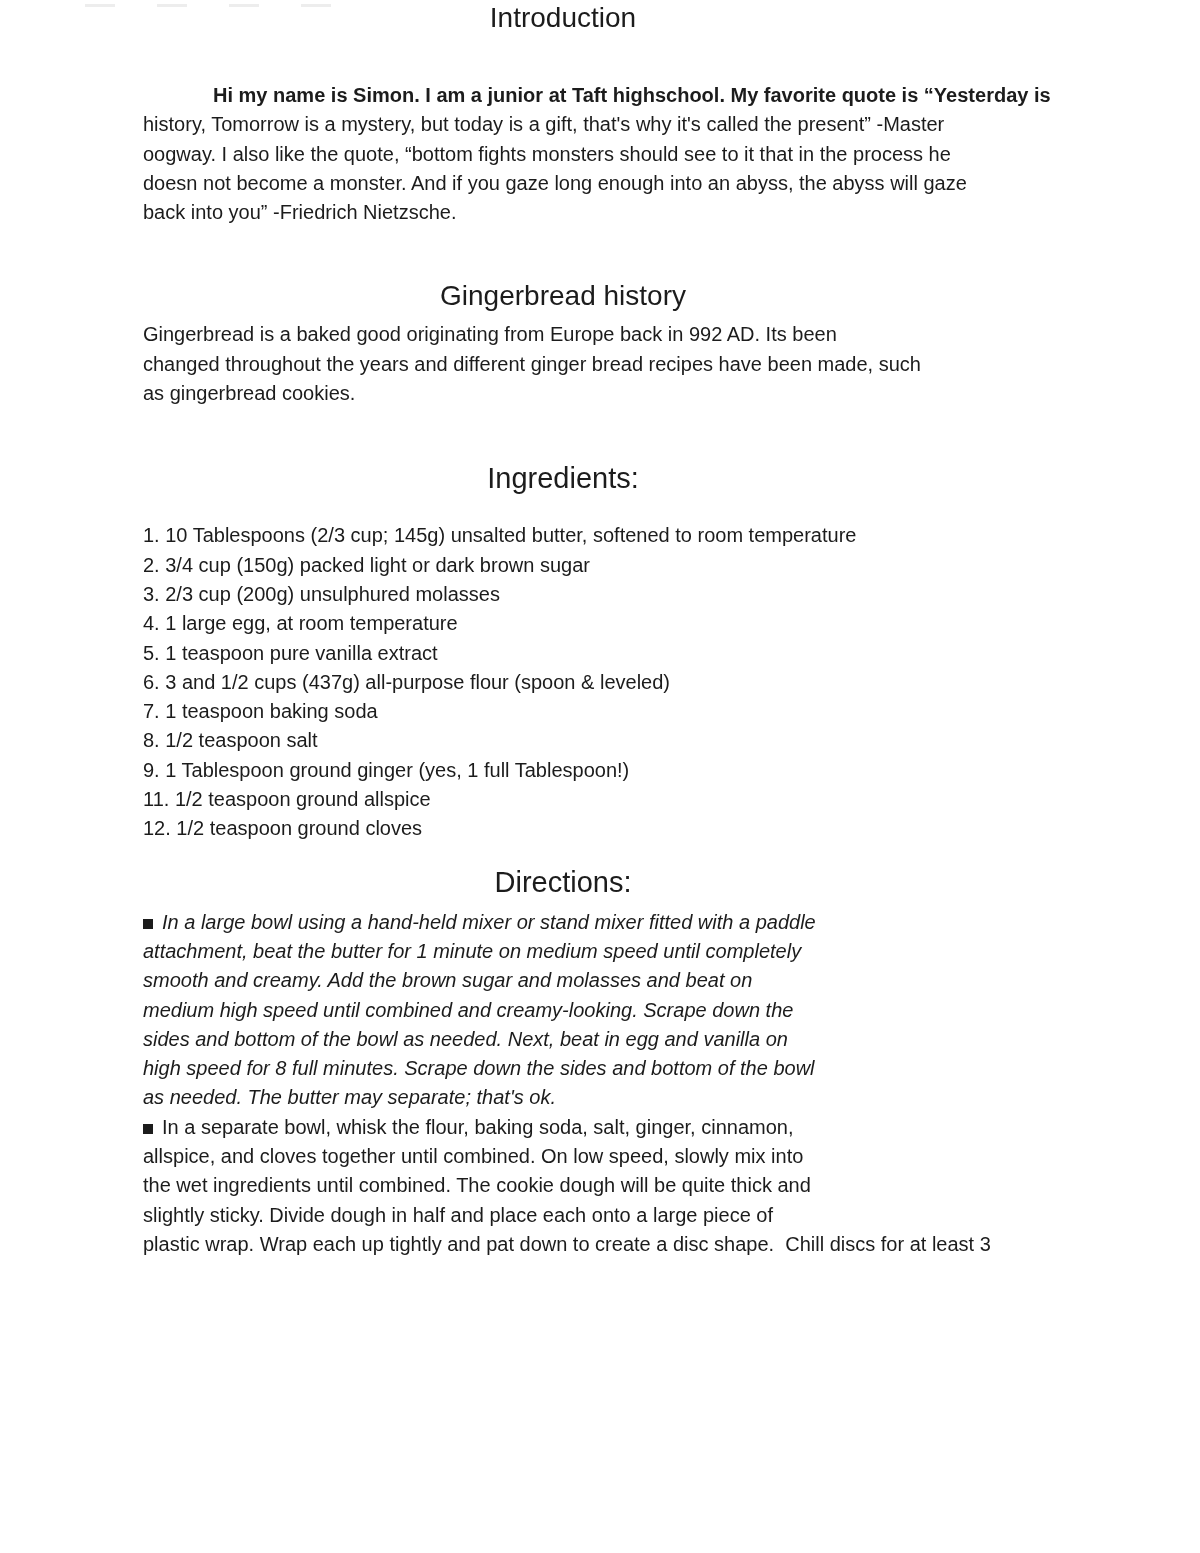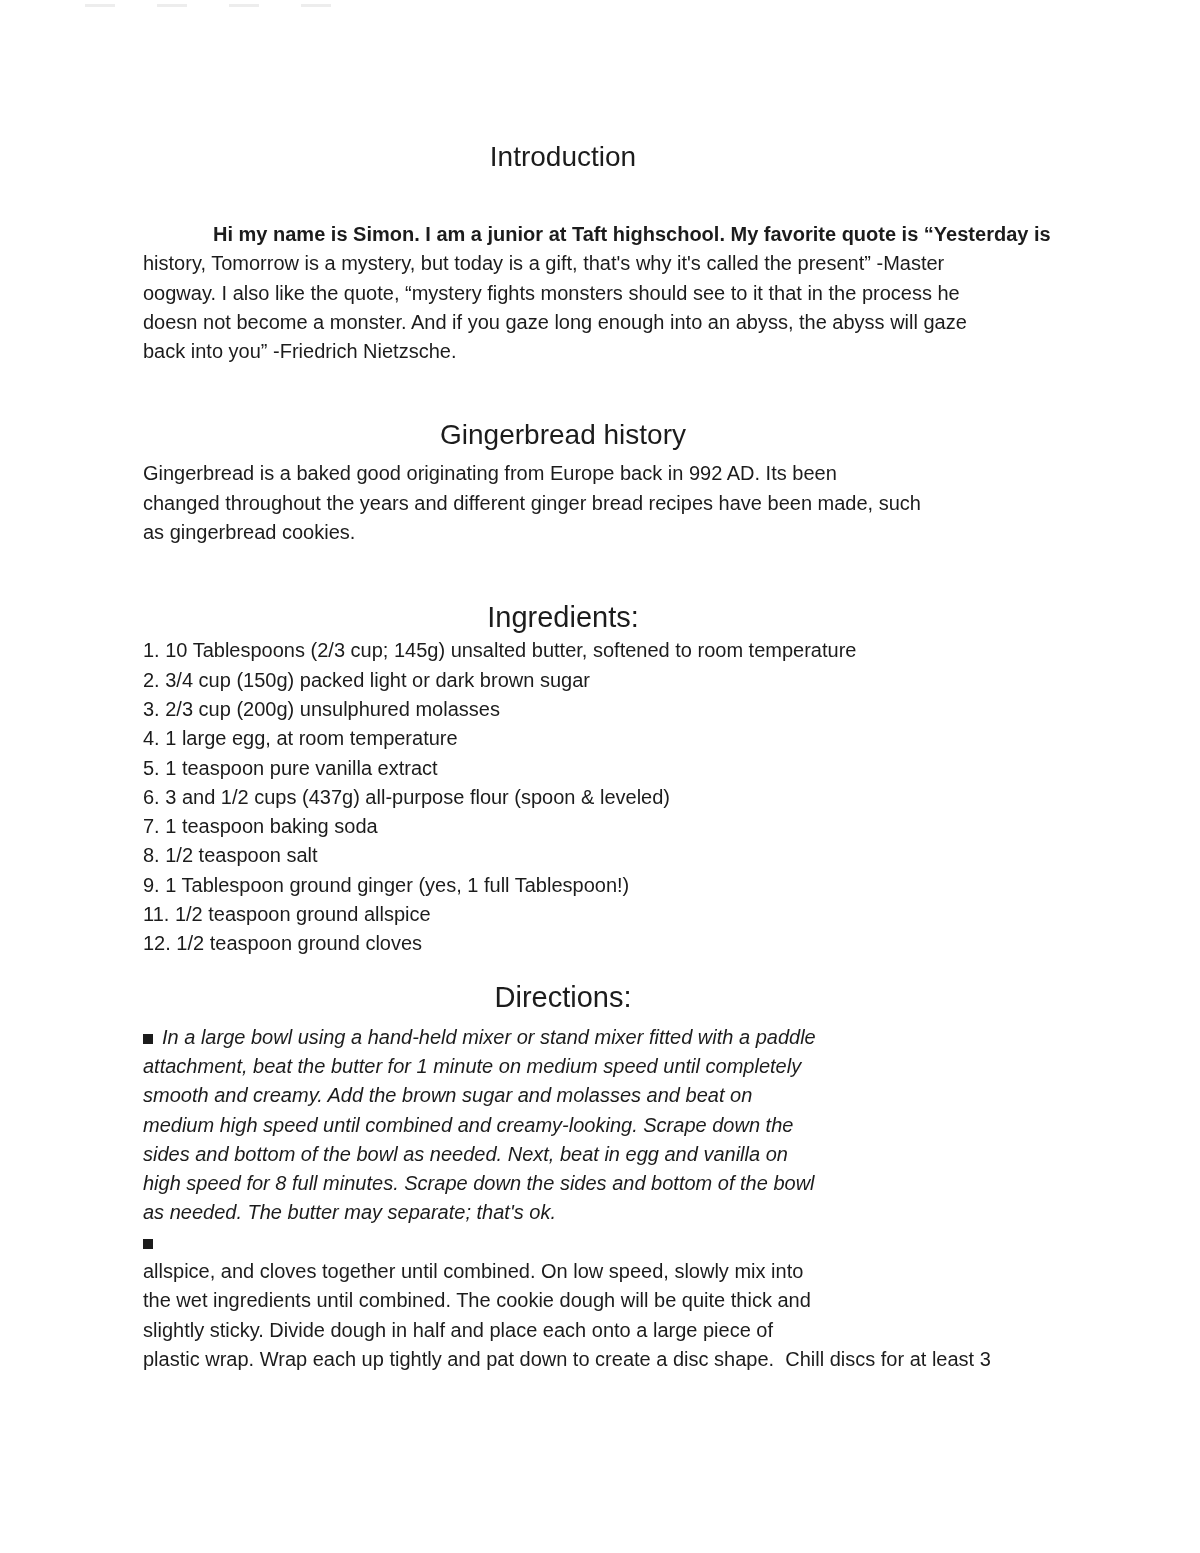--- a/index.html
+++ b/index.html
@@ -41,26 +41,26 @@
     line-height: 38px;
     white-space: pre;
     text-align: center;
   }
   .line {
     font-size: 20px;
     line-height: 29.3px;
     white-space: pre;
   }
   .indent { padding-left: 70px; font-weight: bold; }
-  #title-intro       { margin-top: 139px; }
+  #title-intro       { }
   #para-intro        { margin-top: 45px;  }
   #title-history     { margin-top: 51px;  }
   #para-history      { margin-top: 6px;   }
   #title-ingredients { margin-top: 51px;  }
-  #list-ingredients  { margin-top: 0;   }
+  #list-ingredients  { margin-top: 24px;   }
   #title-directions  { margin-top: 19px;  }
   #dir-item-1        { margin-top: 7px; font-style: italic;   }
   .bullet {
     display: inline-block;
     width: 10px; height: 10px;
     background: #1c1c1c;
     margin-right: 9px;
   }
 </style>
 </head>
@@ -72,21 +72,21 @@
     <span></span><span></span><span></span><span></span>
   </div>
 
   <div class="doc">
 
     <div class="h-center" id="title-intro">Introduction</div>
 
     <div id="para-intro">
       <div class="line indent">Hi my name is Simon. I am a junior at Taft highschool. My favorite quote is “Yesterday is</div>
       <div class="line">history, Tomorrow is a mystery, but today is a gift, that's why it's called the present” -Master</div>
-      <div class="line">oogway. I also like the quote, “mystery fights monsters should see to it that in the process he</div>
+      <div class="line">oogway. I also like the quote, “bottom fights monsters should see to it that in the process he</div>
       <div class="line">doesn not become a monster. And if you gaze long enough into an abyss, the abyss will gaze</div>
       <div class="line">back into you” -Friedrich Nietzsche.</div>
     </div>
 
     <div class="h-center" id="title-history">Gingerbread history</div>
 
     <div id="para-history">
       <div class="line">Gingerbread is a baked good originating from Europe back in 992 AD. Its been</div>
       <div class="line">changed throughout the years and different ginger bread recipes have been made, such</div>
       <div class="line">as gingerbread cookies.</div>
@@ -114,21 +114,21 @@
       <div class="line"><span class="bullet"></span><span>In a large bowl using a hand-held mixer or stand mixer fitted with a paddle</span></div>
       <div class="line">attachment, beat the butter for 1 minute on medium speed until completely</div>
       <div class="line">smooth and creamy. Add the brown sugar and molasses and beat on</div>
       <div class="line">medium high speed until combined and creamy-looking. Scrape down the</div>
       <div class="line">sides and bottom of the bowl as needed. Next, beat in egg and vanilla on</div>
       <div class="line">high speed for 8 full minutes. Scrape down the sides and bottom of the bowl</div>
       <div class="line">as needed. The butter may separate; that's ok.</div>
     </div>
 
     <div id="dir-item-2">
-      <div class="line"><span class="bullet"></span></div>
+      <div class="line"><span class="bullet"></span><span>In a separate bowl, whisk the flour, baking soda, salt, ginger, cinnamon,</span></div>
       <div class="line">allspice, and cloves together until combined. On low speed, slowly mix into</div>
       <div class="line">the wet ingredients until combined. The cookie dough will be quite thick and</div>
       <div class="line">slightly sticky. Divide dough in half and place each onto a large piece of</div>
       <div class="line">plastic wrap. Wrap each up tightly and pat down to create a disc shape.  Chill discs for at least 3</div>
     </div>
 
   </div>
 </div>
 
 </body></html>

